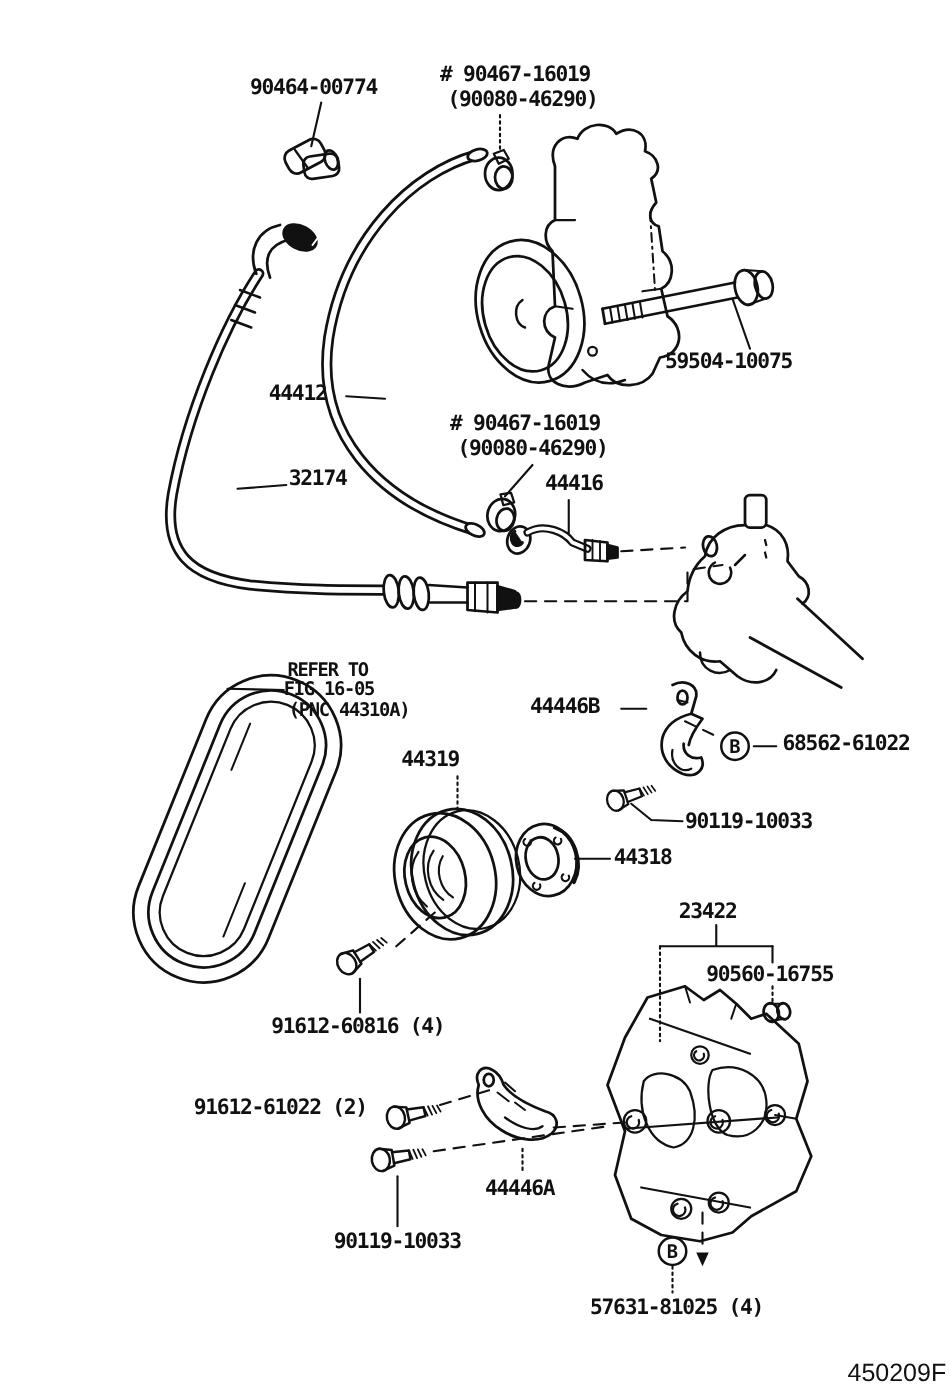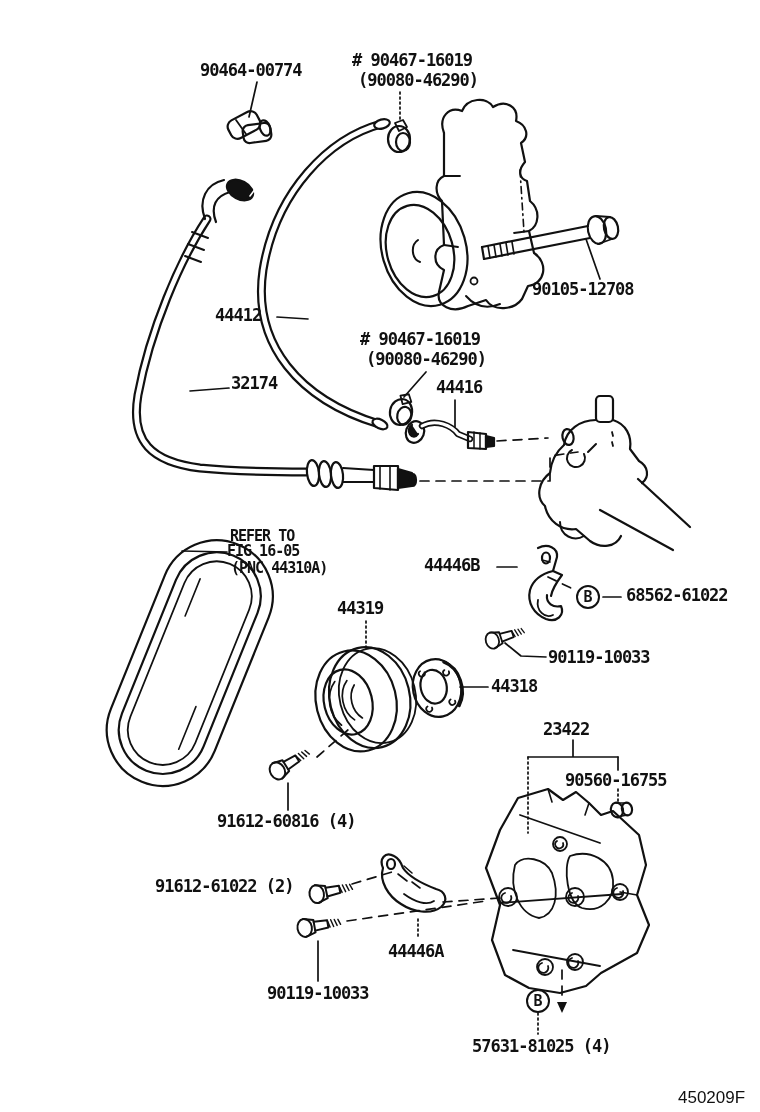--- a/index.html
+++ b/index.html
@@ -16,21 +16,21 @@
     position:absolute;font-size:15px;font-weight:bold;color:#111;
     letter-spacing:-1px;white-space:pre;line-height:16px;
   }
   .callout{
     position:absolute;width:24px;height:24px;border:2px solid #111;border-radius:50%;
     display:flex;align-items:center;justify-content:center;
     font-size:15px;font-weight:bold;color:#111;box-sizing:border-box;background:#fff;
   }
   .figcode{
     position:absolute;font-family:"Liberation Sans","DejaVu Sans",sans-serif;
-    font-size:17px;color:#111;letter-spacing:0px;
+    font-size:20px;color:#111;letter-spacing:0px;
   }
 </style>
 </head>
 <body>
 
 <div id="stage">
 
   <svg id="art" width="760" height="1112" viewBox="0 0 760 1112" fill="none" stroke="#111" stroke-width="2.2" stroke-linecap="round" stroke-linejoin="round">
 
     <defs>
@@ -245,33 +245,33 @@
         <circle cx="560" cy="844" r="7"></circle>
           <path d="M557,841 a4,4 0 1,0 6,2"></path>
       </g>
       <path d="M548,789 L552,802 M589,803 L585,815 M637,895 L620,892" stroke-width="1.6"></path>
     </g>
   </svg>
 
   <div class="lbl" style="left:200px;top:61px">90464-00774</div>
   <div class="lbl" style="left:352px;top:51px"># 90467-16019</div>
   <div class="lbl" style="left:358px;top:71px">(90080-46290)</div>
-  <div class="lbl" style="left:532px;top:280px">90105-12708</div>
+  <div class="lbl" style="left:532px;top:280px">59504-10075</div>
   <div class="lbl" style="left:215px;top:306px">44412</div>
   <div class="lbl" style="left:231px;top:374px">32174</div>
   <div class="lbl" style="left:360px;top:330px"># 90467-16019</div>
   <div class="lbl" style="left:366px;top:350px">(90080-46290)</div>
   <div class="lbl" style="left:436px;top:378px">44416</div>
   <div class="lbl-sm" style="left:230px;top:528px">REFER TO</div>
   <div class="lbl-sm" style="left:227px;top:543px">FIG 16-05</div>
   <div class="lbl-sm" style="left:231px;top:560px">(PNC 44310A)</div>
   <div class="lbl" style="left:424px;top:556px">44446B</div>
   <div class="lbl" style="left:626px;top:586px">68562-61022</div>
   <div class="lbl" style="left:548px;top:648px">90119-10033</div>
-  <div class="lbl" style="left:337px;top:599px">44319</div>
+  <div class="lbl" style="left:321px;top:599px">44319</div>
   <div class="lbl" style="left:491px;top:677px">44318</div>
   <div class="lbl" style="left:543px;top:720px">23422</div>
   <div class="lbl" style="left:565px;top:771px">90560-16755</div>
   <div class="lbl" style="left:217px;top:812px">91612-60816 (4)</div>
   <div class="lbl" style="left:155px;top:877px">91612-61022 (2)</div>
   <div class="lbl" style="left:388px;top:942px">44446A</div>
   <div class="lbl" style="left:267px;top:984px">90119-10033</div>
   <div class="lbl" style="left:472px;top:1037px">57631-81025 (4)</div>
 
   <div class="callout" style="left:576px;top:585px">B</div>

